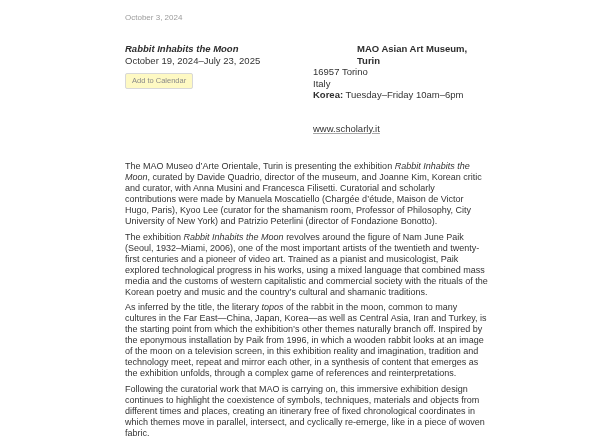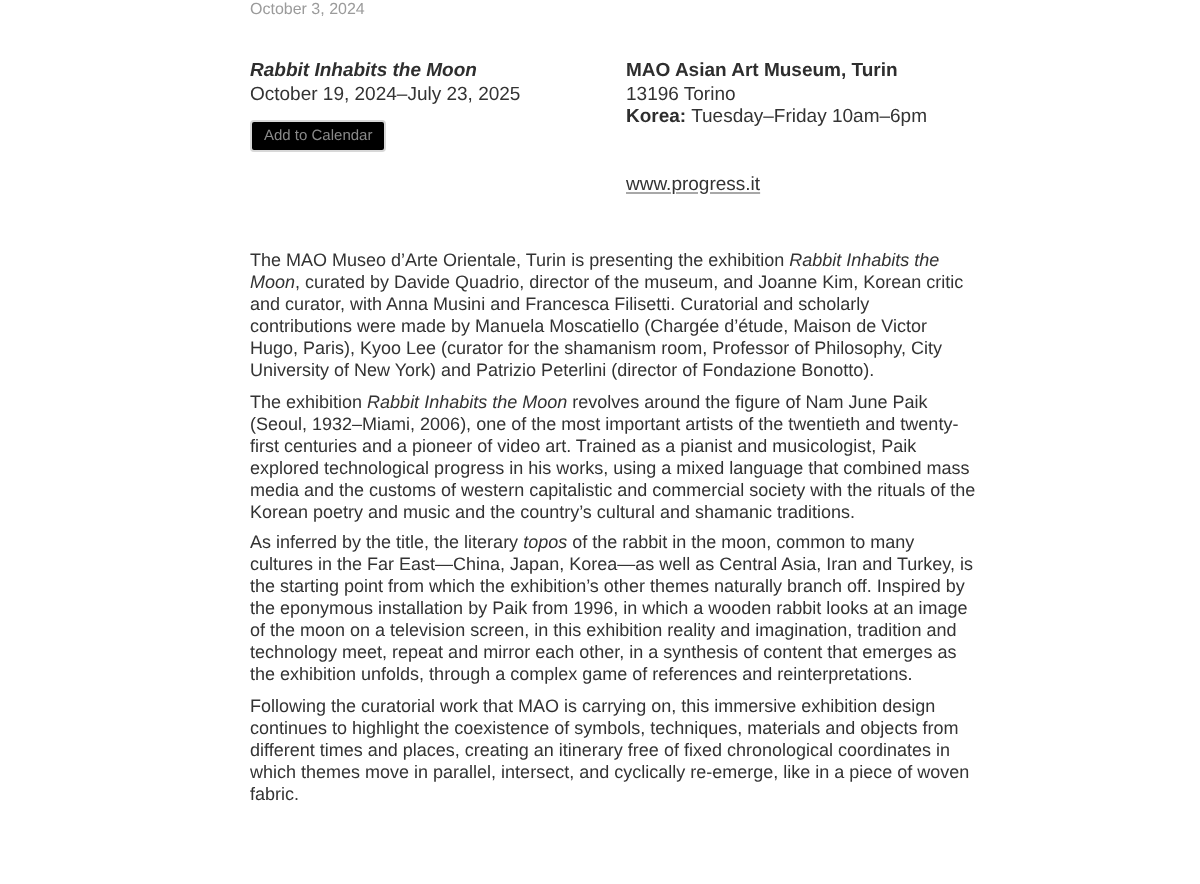--- a/index.html
+++ b/index.html
@@ -12,44 +12,45 @@
     overflow: hidden;
     font-family: "Liberation Sans", "DejaVu Sans", sans-serif;
     color: #333333;
     -webkit-font-smoothing: antialiased;
   }
   .content {
     margin-left: 125px;
     width: 363px;
   }
   .date {
+    padding-top: 13px;
     font-size: 8px;
     line-height: 10px;
     color: #9b9b9b;
   }
   .header-row {
     display: flex;
     margin-top: 20px;
     font-size: 9.5px;
     line-height: 11.5px;
   }
   .col-left { width: 188px; flex: 0 0 188px; }
   .col-right { flex: 1 1 auto; min-width: 0; width: 190px; }
   .exh-title { font-weight: bold; font-style: italic; color: #2e2e2e; }
-  .venue-name { font-weight: bold; color: #2e2e2e; }
+  .venue-name { font-weight: bold; color: #2e2e2e; margin-left: 44px; }
   .hours-label { font-weight: bold; color: #2e2e2e; }
   .add-cal-btn {
     display: inline-block;
     margin-top: 7px;
     padding: 3px 6px 3px 6px;
     font-family: "Liberation Sans", "DejaVu Sans", sans-serif;
     font-size: 7.5px;
     line-height: 8px;
     color: #8a8a8a;
-    background: #000000;
+    background: #fef9c3;
     border: 1px solid #d8d8d8;
     border-radius: 2px;
     cursor: pointer;
   }
   .links-block { margin-top: 22px; }
   .links-block a {
     color: #333333;
     text-decoration: underline;
     text-decoration-color: #a8a8a8;
     cursor: pointer;
@@ -76,24 +77,25 @@
     <div class="header-row">
 
       <div class="col-left">
         <div class="exh-title">Rabbit Inhabits the Moon</div>
         <div>October 19, 2024–July 23, 2025</div>
         <button class="add-cal-btn">Add to Calendar</button>
       </div>
 
       <div class="col-right">
         <div class="venue-name">MAO Asian Art Museum, Turin</div>
-        <div>13196 Torino</div>
+        <div>16957 Torino</div>
+        <div>Italy</div>
         <div><span class="hours-label">Korea:</span> <span>Tuesday–Friday 10am–6pm</span></div>
         <div class="links-block">
-          <div><a>www.progress.it</a></div>
+          <div><a>www.scholarly.it</a></div>
         </div>
       </div>
 
     </div>
 
     <div class="article">
         <p><span>The MAO Museo d’Arte Orientale, Turin is presenting the exhibition </span><em>Rabbit Inhabits the Moon</em><span>, curated by Davide Quadrio, director of the museum, and Joanne Kim, Korean critic and curator, with Anna Musini and Francesca Filisetti. Curatorial and scholarly contributions were made by Manuela Moscatiello (Chargée d’étude, Maison de Victor Hugo, Paris), Kyoo Lee (curator for the shamanism room, Professor of Philosophy, City University of New York) and Patrizio Peterlini (director of Fondazione Bonotto).</span></p>
         <p><span>The exhibition </span><em>Rabbit Inhabits the Moon</em><span> revolves around the figure of Nam June Paik (Seoul, 1932–Miami, 2006), one of the most important artists of the twentieth and twenty-first centuries and a pioneer of video art. Trained as a pianist and musicologist, Paik explored technological progress in his works, using a mixed language that combined mass media and the customs of western capitalistic and commercial society with the rituals of the Korean poetry and music and the country’s cultural and shamanic traditions.</span></p>
         <p><span>As inferred by the title, the literary </span><em>topos</em><span> of the rabbit in the moon, common to many cultures in the Far East—China, Japan, Korea—as well as Central Asia, Iran and Turkey, is the starting point from which the exhibition’s other themes naturally branch off. Inspired by the eponymous installation by Paik from 1996, in which a wooden rabbit looks at an image of the moon on a television screen, in this exhibition reality and imagination, tradition and technology meet, repeat and mirror each other, in a synthesis of content that emerges as the exhibition unfolds, through a complex game of references and reinterpretations.</span></p>
         <p><span>Following the curatorial work that MAO is carrying on, this immersive exhibition design continues to highlight the coexistence of symbols, techniques, materials and objects from different times and places, creating an itinerary free of fixed chronological coordinates in which themes move in parallel, intersect, and cyclically re-emerge, like in a piece of woven fabric.</span></p>

